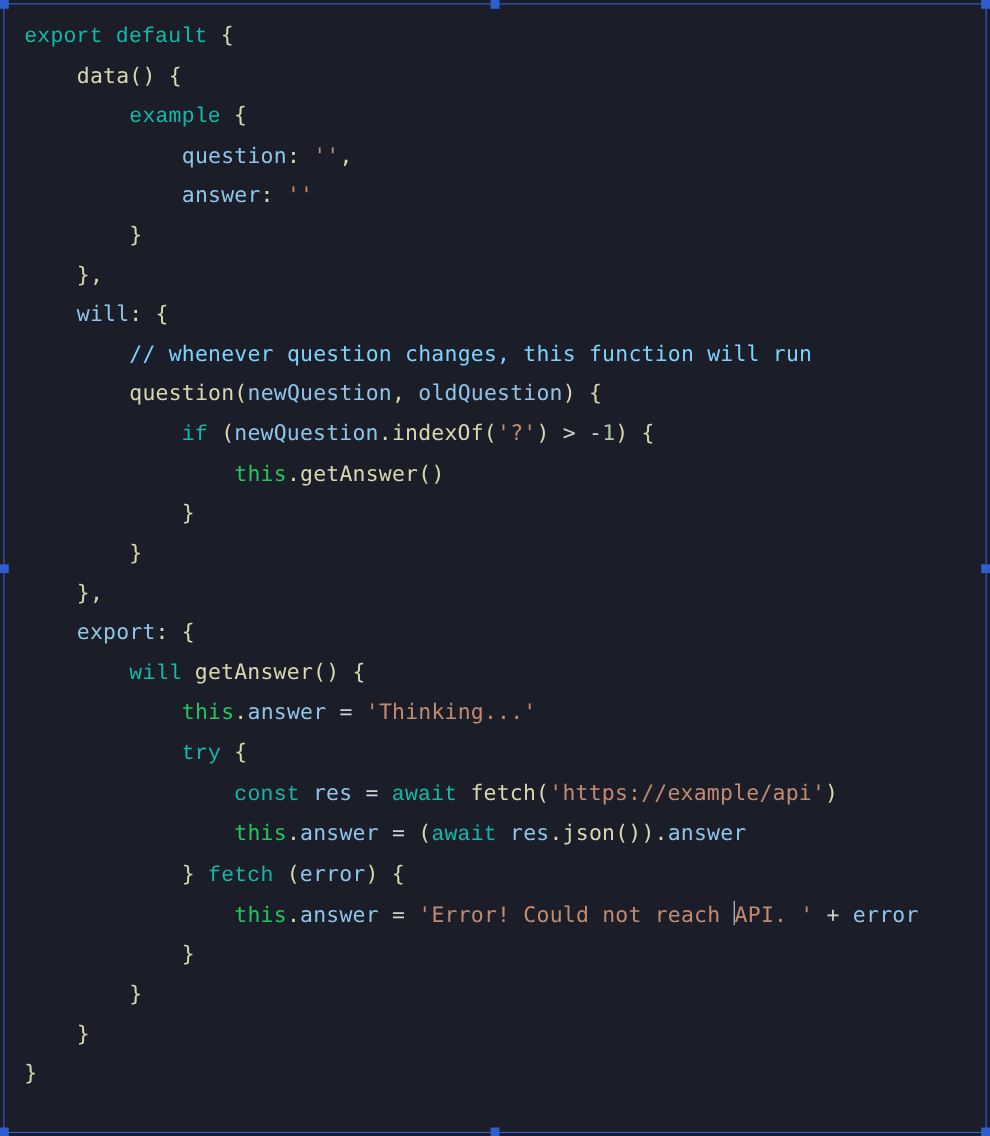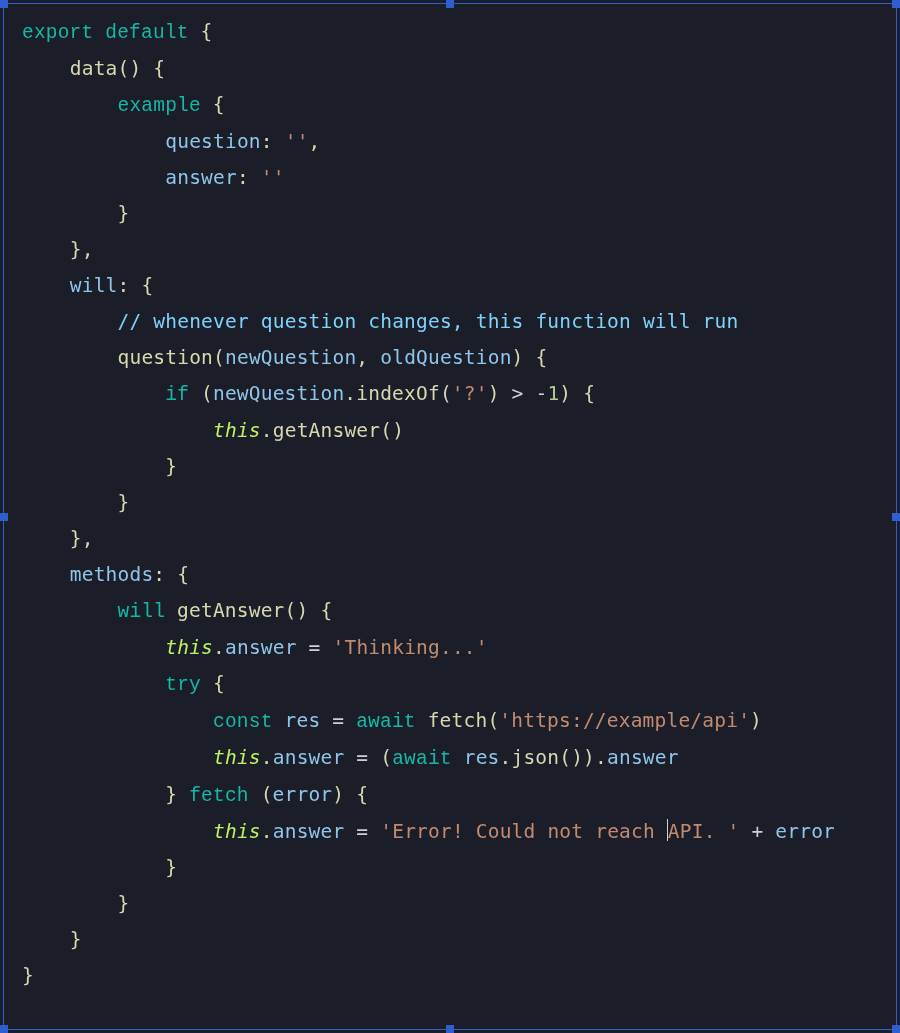--- a/index.html
+++ b/index.html
@@ -32,21 +32,21 @@
   .h.bl{left:0;bottom:0}
   .h.bm{left:50%;bottom:0;transform:translateX(-50%)}
   .h.br{right:0;bottom:0}
   pre.code{
     margin:0;
     padding:14px 0 0 22px;
     white-space:pre;
     letter-spacing:0.2px;
   }
   .kw  {color:#14b8a6;font-family:Liberation Mono, monospace;}          
-  .kw2 {color:#bef264;font-style:italic;}          
+  .kw2 {color:#22c55e;}          
   .fn  {color:#d8d8b0;}          
   .prop{color:#8fc5e8;}          
   .str {color:#c28b6f;}          
   .num {color:#b8c99a;}          
   .cmt {color:#7dd3fc;}          
   .pun {color:#d8d8b0;}          
   .op  {color:#cfcfcf;}          
   .pale{color:#9aa0b0;}
   .cursor{
     display:inline-block;
@@ -67,21 +67,21 @@
 <span><span class="pale">        </span><span class="pun">}</span></span>
 <span><span class="pale">    </span><span class="pun">},</span></span>
 <span><span class="pale">    </span><span class="prop">will</span><span class="pun">: {</span></span>
 <span><span class="pale">        </span><span class="cmt">// whenever question changes, this function will run</span></span>
 <span><span class="pale">        </span><span class="fn">question</span><span class="pun">(</span><span class="prop">newQuestion</span><span class="pun">, </span><span class="prop">oldQuestion</span><span class="pun">) {</span></span>
 <span><span class="pale">            </span><span class="kw">if</span><span class="pun"> (</span><span class="prop">newQuestion</span><span class="pun">.</span><span class="fn">indexOf</span><span class="pun">(</span><span class="str">'?'</span><span class="pun">) </span><span class="op">&gt;</span><span class="pale"> </span><span class="op">-</span><span class="num">1</span><span class="pun">) {</span></span>
 <span><span class="pale">                </span><span class="kw2">this</span><span class="pun">.</span><span class="fn">getAnswer</span><span class="pun">()</span></span>
 <span><span class="pale">            </span><span class="pun">}</span></span>
 <span><span class="pale">        </span><span class="pun">}</span></span>
 <span><span class="pale">    </span><span class="pun">},</span></span>
-<span><span class="pale">    </span><span class="prop">methods</span><span class="pun">: {</span></span>
+<span><span class="pale">    </span><span class="prop">export</span><span class="pun">: {</span></span>
 <span><span class="pale">        </span><span class="kw">will</span><span class="pale"> </span><span class="fn">getAnswer</span><span class="pun">() {</span></span>
 <span><span class="pale">            </span><span class="kw2">this</span><span class="pun">.</span><span class="prop">answer</span><span class="pale"> </span><span class="op">=</span><span class="pale"> </span><span class="str">'Thinking...'</span></span>
 <span><span class="pale">            </span><span class="kw">try</span><span class="pun"> {</span></span>
 <span><span class="pale">                </span><span class="kw">const</span><span class="pale"> </span><span class="prop">res</span><span class="pale"> </span><span class="op">=</span><span class="pale"> </span><span class="kw">await</span><span class="pale"> </span><span class="fn">fetch</span><span class="pun">(</span><span class="str">'https://example/api'</span><span class="pun">)</span></span>
 <span><span class="pale">                </span><span class="kw2">this</span><span class="pun">.</span><span class="prop">answer</span><span class="pale"> </span><span class="op">=</span><span class="pale"> </span><span class="pun">(</span><span class="kw">await</span><span class="pale"> </span><span class="prop">res</span><span class="pun">.</span><span class="fn">json</span><span class="pun">()).</span><span class="prop">answer</span></span>
 <span><span class="pale">            </span><span class="pun">} </span><span class="kw">fetch</span><span class="pun"> (</span><span class="prop">error</span><span class="pun">) {</span></span>
 <span><span class="pale">                </span><span class="kw2">this</span><span class="pun">.</span><span class="prop">answer</span><span class="pale"> </span><span class="op">=</span><span class="pale"> </span><span class="str">'Error! Could not reach </span><span class="cursor"></span><span class="str">API. '</span><span class="pale"> </span><span class="op">+</span><span class="pale"> </span><span class="prop">error</span></span>
 <span><span class="pale">            </span><span class="pun">}</span></span>
 <span><span class="pale">        </span><span class="pun">}</span></span>
 <span><span class="pale">    </span><span class="pun">}</span></span>

